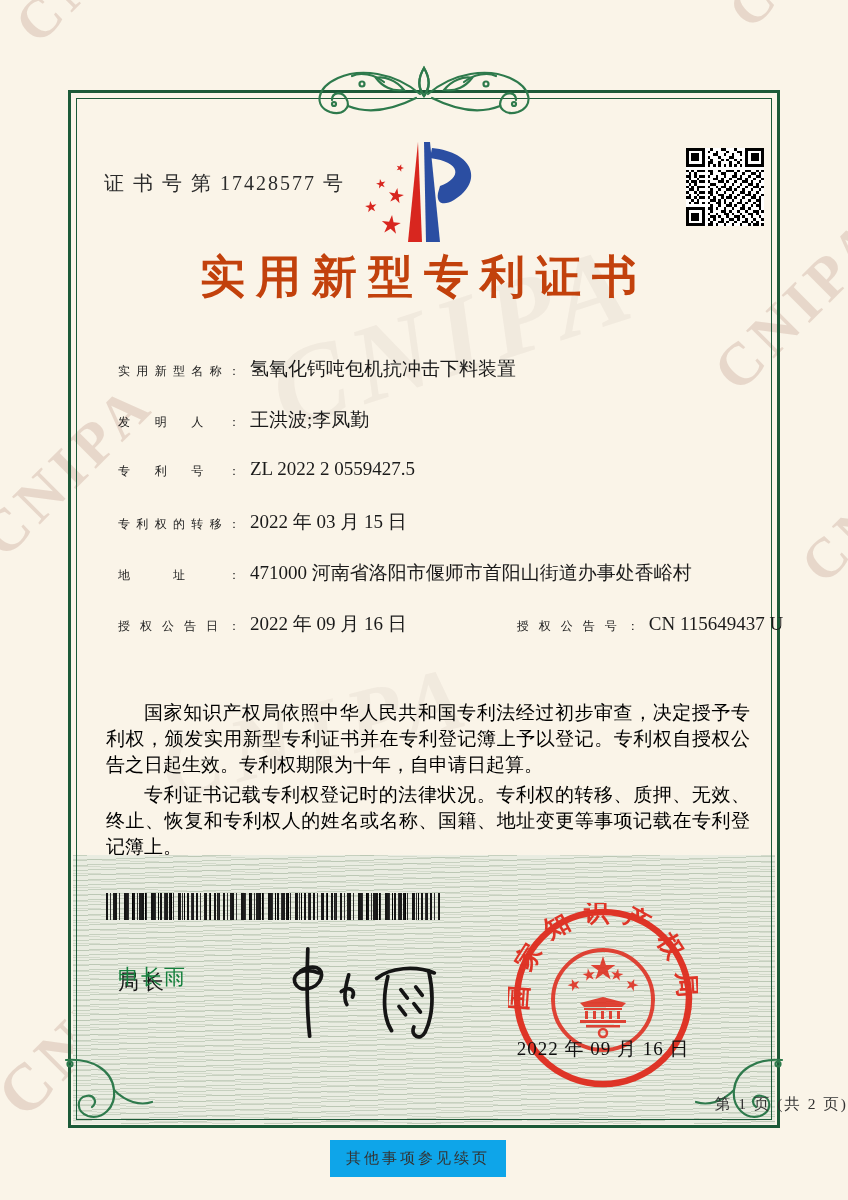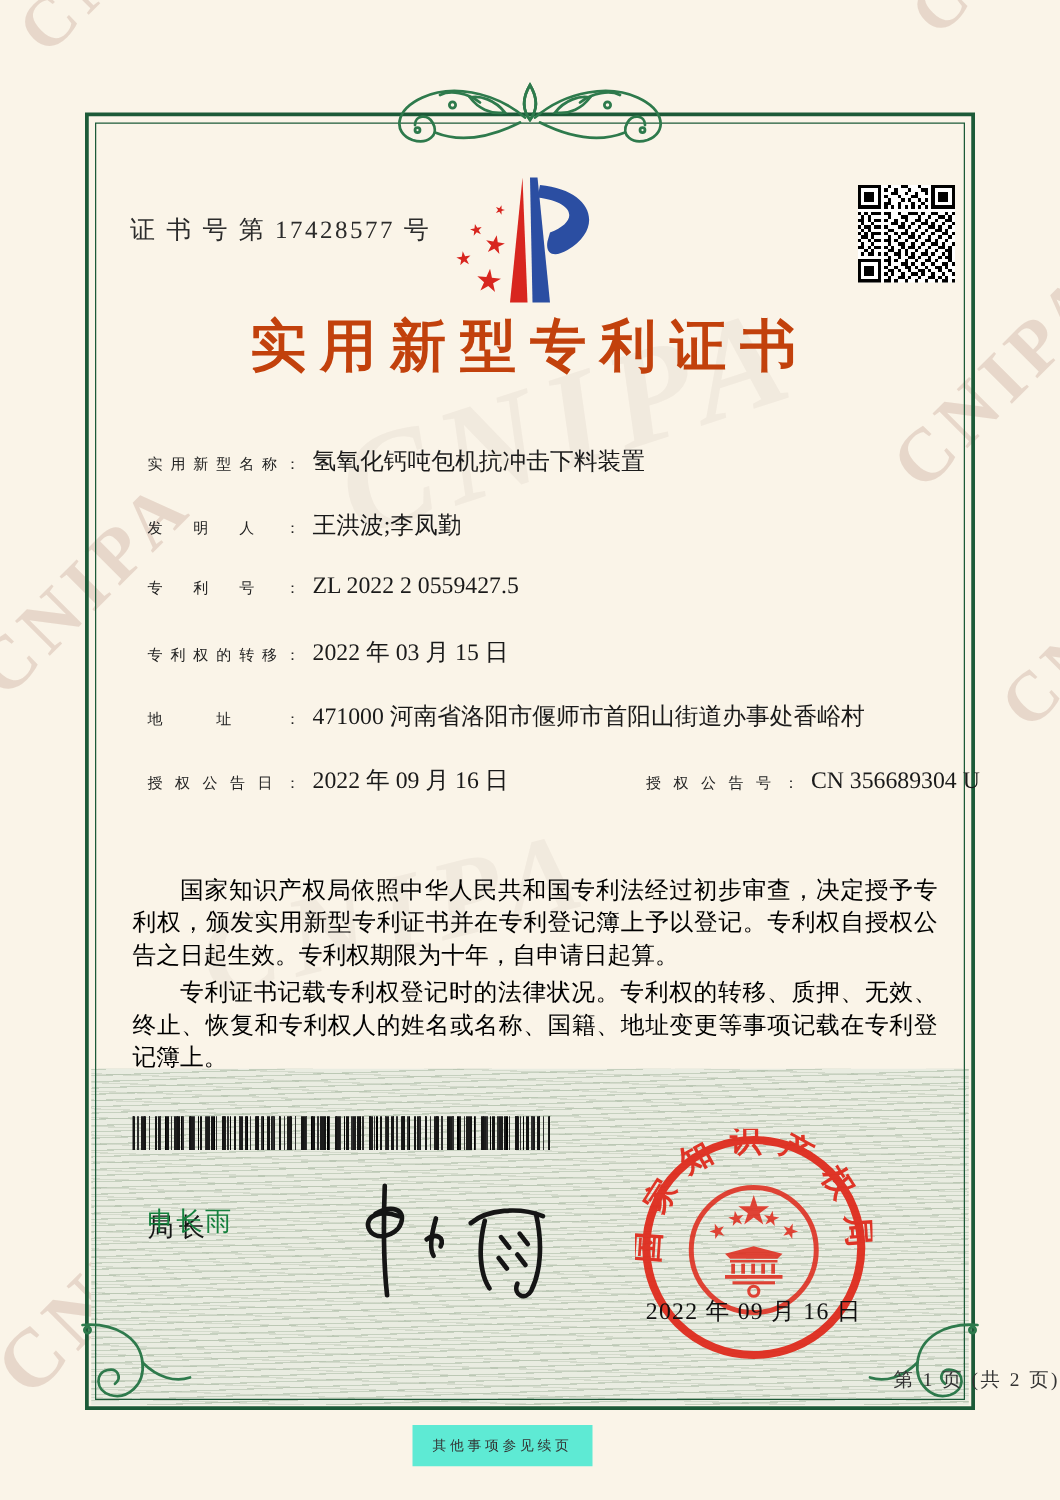--- a/index.html
+++ b/index.html
@@ -79,22 +79,22 @@
   .seal{position:absolute;left:508px;top:903px;z-index:5;opacity:.94;}
   .seal-date{
     position:absolute;left:508px;top:1036px;width:190px;text-align:center;z-index:6;
     font-size:19px;letter-spacing:1px;color:#101010;font-weight:500;
   }
   .page-no{
     position:absolute;left:0;top:1094px;width:100%;text-align:right;z-index:5;
     font-size:15.5px;letter-spacing:2px;color:#333;
   }
   .note-box{
-    position:absolute;left:330px;top:1140px;z-index:5;background:#5eead4;
-    padding:9px 16px;font-size:11px;letter-spacing:3px;color:#333;
+    position:absolute;left:330px;top:1140px;z-index:5;background:#0ea5e9;
+    padding:9px 16px;font-size:15px;letter-spacing:3px;color:#333;
   }
 </style>
 </head>
 <body>
 
 <div class="page">
 
   <div class="wm" style="left:2px;top:10px;font-size:56px;transform:rotate(-45deg);">CNIPA</div>
   <div class="wm" style="left:716px;top:-4px;font-size:54px;transform:rotate(-45deg);">CNIPA</div>
   <div class="wm" style="left:700px;top:356px;font-size:60px;transform:rotate(-45deg);">CNIPA</div>
@@ -195,21 +195,21 @@
     </div>
     <div class="frow">
       <span class="flabel">地址：</span>
       <span class="fvalue">471000 河南省洛阳市偃师市首阳山街道办事处香峪村</span>
     </div>
     <div class="frow">
       <span class="flabel">授权公告日：</span>
       <span class="fvalue">2022 年 09 月 16 日</span>
       <span class="fpair2">
         <span class="flabel">授权公告号：</span>
-        <span class="fvalue">CN 356689304 U</span>
+        <span class="fvalue">CN 115649437 U</span>
       </span>
     </div>
   </div>
 
   <div class="paras">
     <p>国家知识产权局依照中华人民共和国专利法经过初步审查，决定授予专利权，颁发实用新型专利证书并在专利登记簿上予以登记。专利权自授权公告之日起生效。专利权期限为十年，自申请日起算。</p>
     <p>专利证书记载专利权登记时的法律状况。专利权的转移、质押、无效、终止、恢复和专利权人的姓名或名称、国籍、地址变更等事项记载在专利登记簿上。</p>
   </div>
 
   <div class="barcode"></div>

